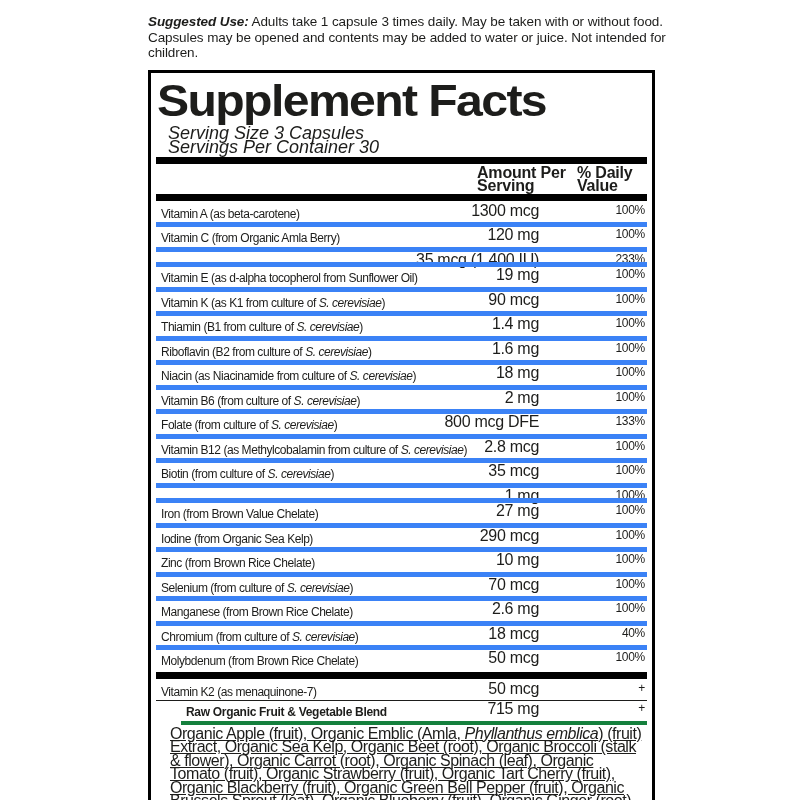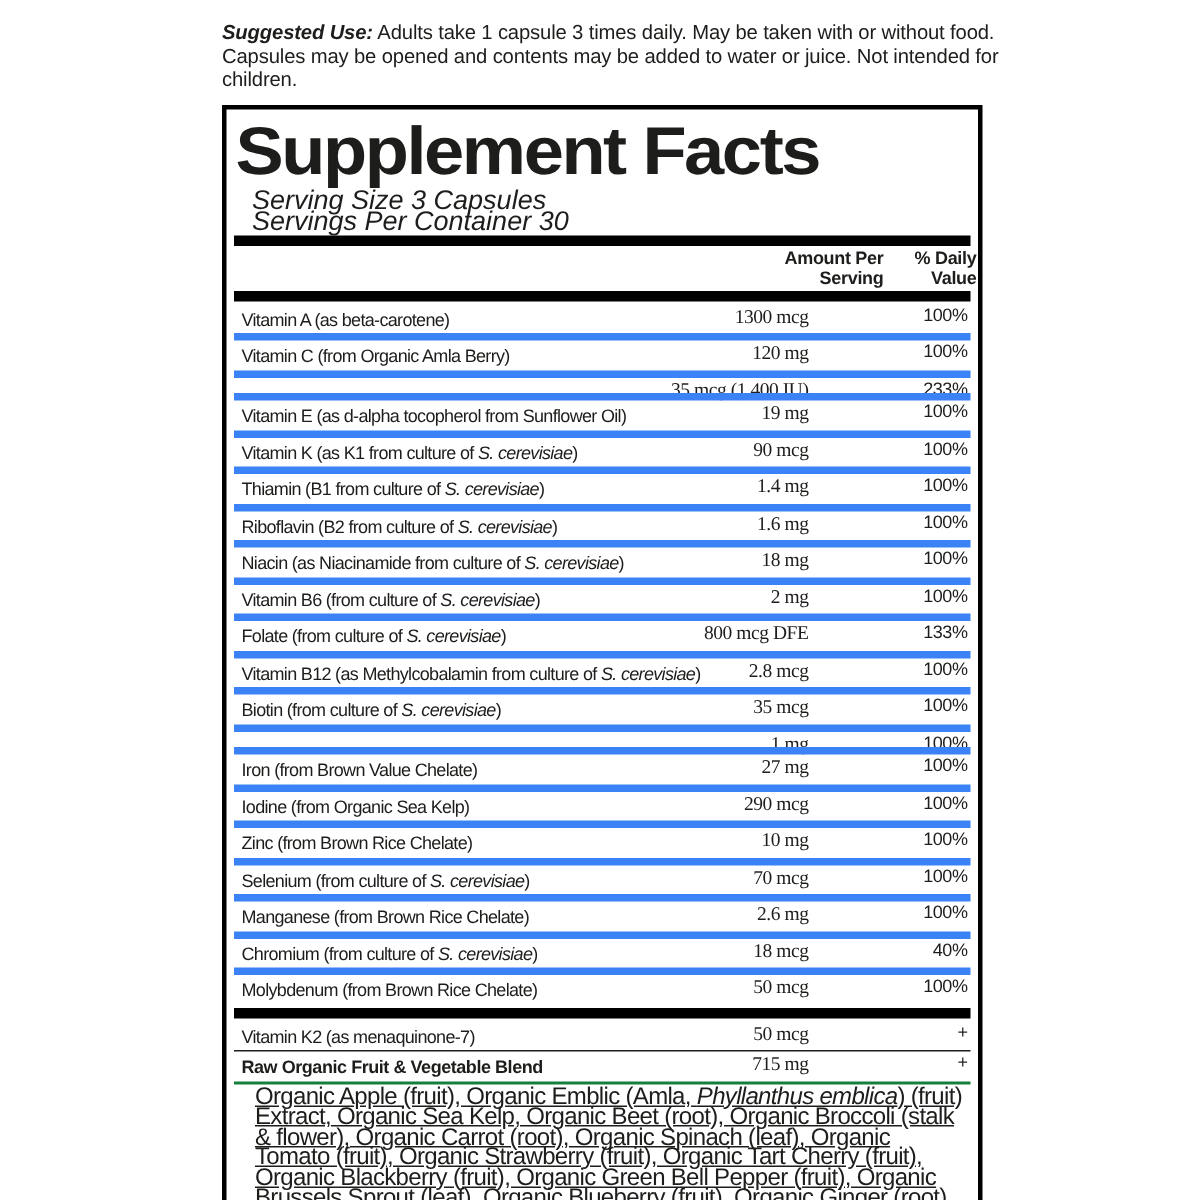--- a/index.html
+++ b/index.html
@@ -32,45 +32,45 @@
     transform: scaleX(1.07); transform-origin: left center;
   }
   .serving { font-size: 18px; line-height: 14px; margin-left: 12px; font-style: italic; }
 
   .bar { height: 7px; background: #000; }
   .bar.top { margin: 3px 0 2px 0; }
   .bar.mid { margin: 2px 0 2px 0; }
 
   .header-row { position: relative; height: 26px; margin-top: 2px; }
   .hcell {
-    position: absolute; top: 0; text-align: right;
-    font-weight: 700; font-size: 12px; line-height: 13px; white-space: pre-line;
+    position: absolute; top: 0; text-align: left;
+    font-weight: 700; font-size: 16px; line-height: 13px; white-space: pre-line;
     letter-spacing: -0.2px;
   }
   .hamount { right: 58px; width: 112px; }
   .hdv { right: -4px; width: 74px; }
 
   .trow { position: relative; padding: 1px 0 0.5px 0; min-height: 15.5px; }
   .tname {
     display: inline-block; margin-left: 5px;
     font-size: 12px; line-height: 13.5px; letter-spacing: -0.45px;
     white-space: nowrap;
   }
   .tamount {
     position: absolute; right: 108px; top: 1px;
-    font-size: 13px; line-height: 13.5px; letter-spacing: -0.3px; white-space: nowrap; font-family: Liberation Serif, serif;
+    font-size: 16px; line-height: 13.5px; letter-spacing: -0.3px; white-space: nowrap;
   }
   .tdv {
     position: absolute; right: 2px; top: 1px;
     font-size: 12px; line-height: 13.5px; letter-spacing: -0.3px; white-space: nowrap;
   }
   .trow.bold .tname { font-weight: 700; letter-spacing: -0.3px; }
   .main-rows .trow + .trow { border-top: 5px solid #3b82f6; }
   .b1 { border-bottom: 1px solid #1d1d1b; }
-  .b2 { border-bottom: 2px solid #15803d; }
+  .b2 { border-bottom: 4px solid #15803d; margin-left: 25px; }
   .b25 { border-bottom: 2.5px solid #1d1d1b; }
 
   .desc {
     margin: 2px 0 2px 14px; padding-bottom: 20px;
     width: 474px;
     font-size: 16px; line-height: 13.5px; letter-spacing: -0.45px; text-decoration: underline;
   }
 </style>
 </head>
 <body>

